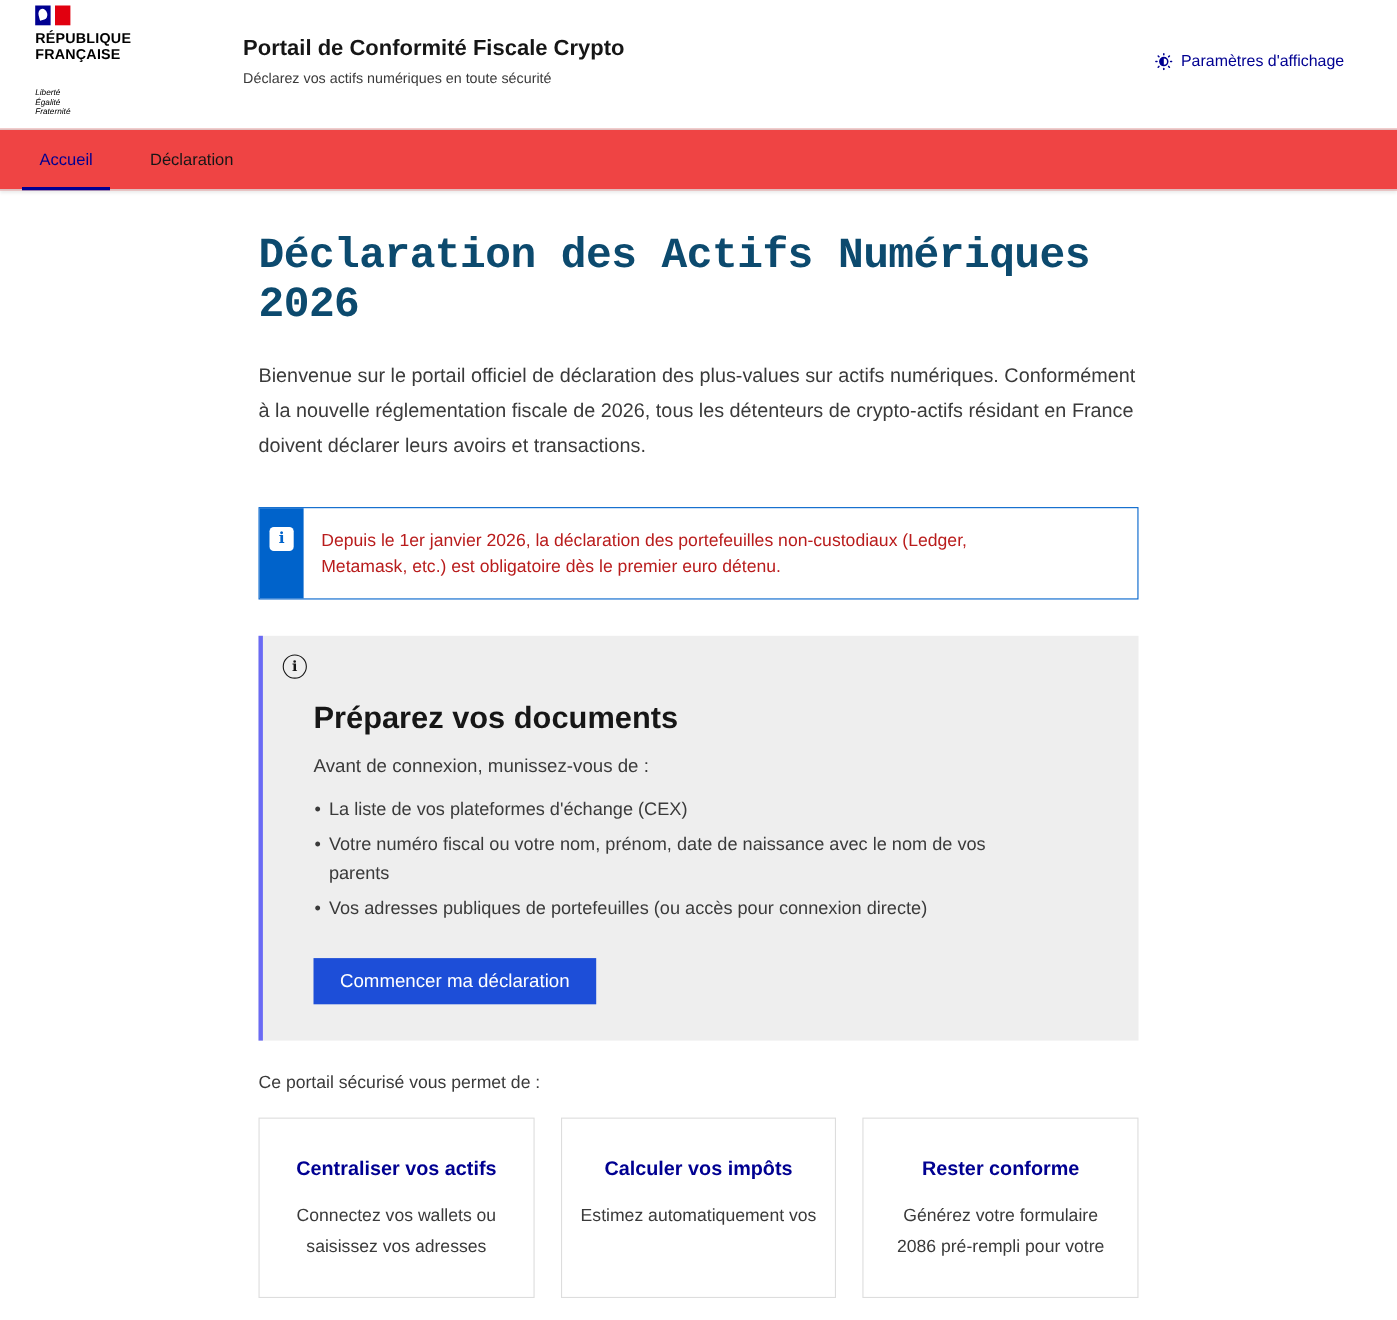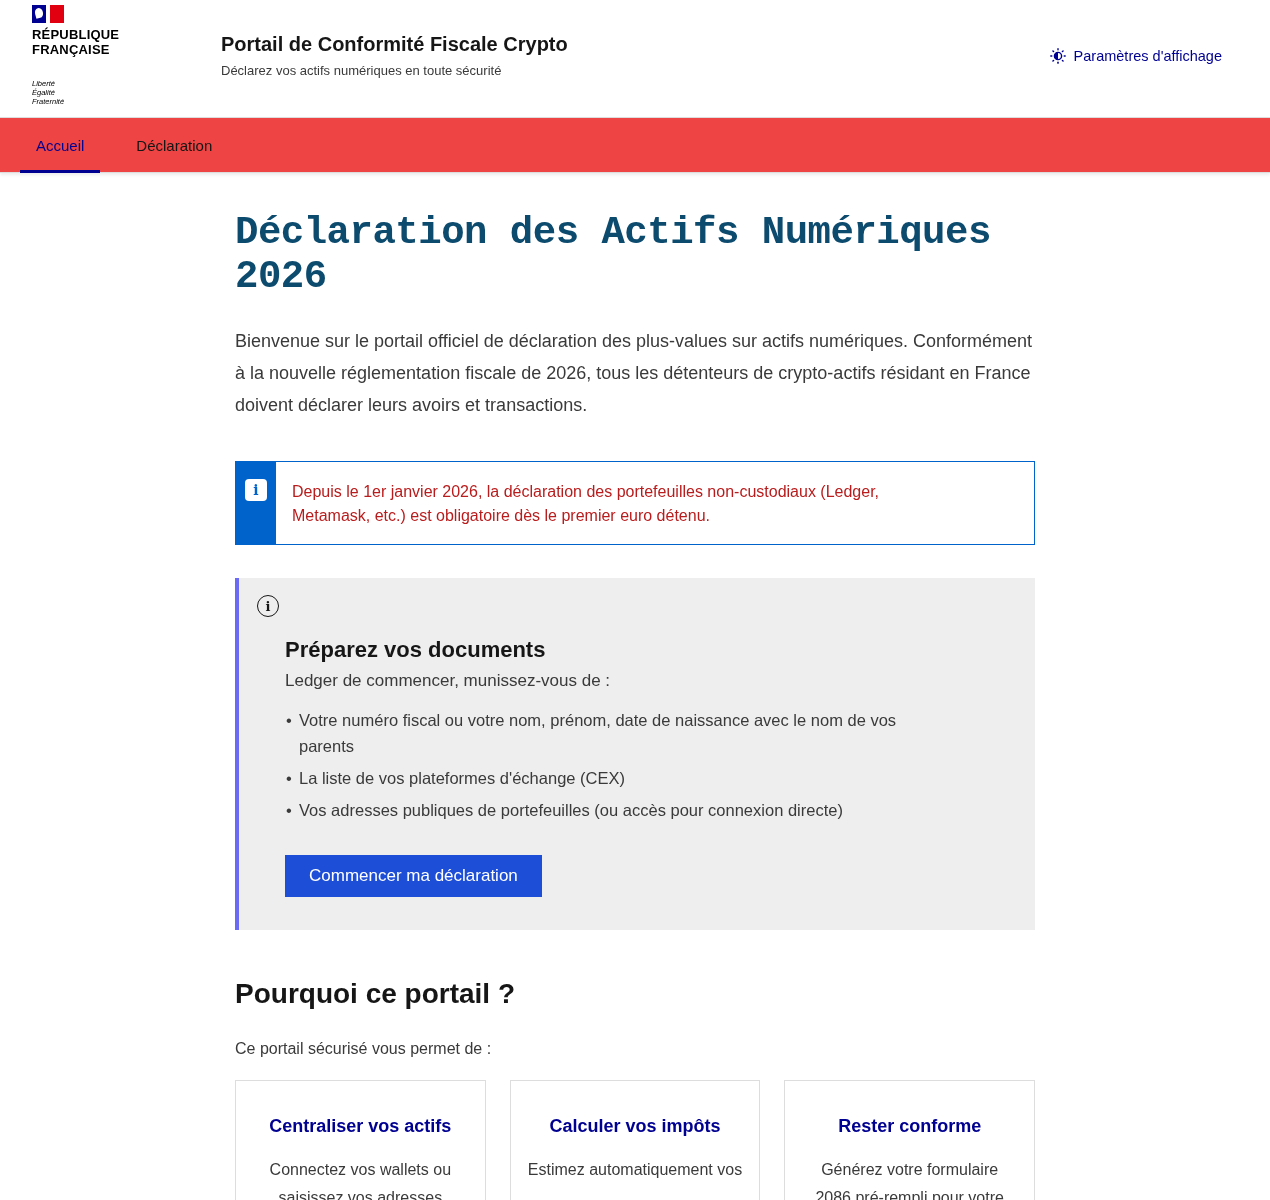--- a/index.html
+++ b/index.html
@@ -43,21 +43,21 @@
   .alert-body { padding:18px 16px 16px 16px; }
   .alert-title { font-size:18px; font-weight:bold; color:#161616; margin-bottom:9px; }
   .alert-text { font-size:16px; line-height:24px; color:#b91c1c; max-width:660px; }
 
   
   .callout { margin-top:33px; background:#eeeeee; border-left:4px solid #6a6af4; padding:17px 24px 33px 18px; }
   .callout-icon { width:22px; height:22px; border:1.6px solid #161616; border-radius:50%;
     display:flex; align-items:center; justify-content:center;
     font-family:"DejaVu Serif", serif; font-size:13px; font-weight:bold; color:#161616; margin-bottom:20px; }
   .callout-body { padding-left:28px; }
-  .callout-title { font-size:22px; font-weight:bold; color:#161616; margin-bottom:8px; }
+  .callout-title { font-size:28px; font-weight:bold; color:#161616; margin-bottom:18px; }
   .callout-lead { font-size:17px; color:#3a3a3a; margin-bottom:16px; }
   .callout-list { list-style:none; margin-left:14px; }
   .callout-list li { position:relative; font-size:16.5px; line-height:26px; color:#3a3a3a; margin-bottom:6px; max-width:650px; }
   .callout-list li::before { content:"•"; position:absolute; left:-13px; color:#3a3a3a; }
   .start-button { margin-top:26px; display:inline-block; border:none; background:#1d4ed8; color:#fff;
     font-family:"Liberation Sans", sans-serif; font-size:17px; font-weight:500; padding:11px 24px; cursor:pointer; }
 
   
   .why-title { margin-top:48px; font-size:28px; font-weight:bold; color:#161616; }
   .why-lead { margin-top:30px; font-size:16px; color:#3a3a3a; }
@@ -133,31 +133,30 @@
     </div>
     <div class="alert-body">
       <div class="alert-text">Depuis le 1er janvier 2026, la déclaration des portefeuilles non-custodiaux (Ledger, Metamask, etc.) est obligatoire dès le premier euro détenu.</div>
     </div>
   </section>
 
   <section class="callout">
     <div class="callout-icon">i</div>
     <div class="callout-body">
       <h3 class="callout-title">Préparez vos documents</h3>
-      <p class="callout-lead">Ledger de commencer, munissez-vous de :</p>
+      <p class="callout-lead">Avant de connexion, munissez-vous de :</p>
       <ul class="callout-list">
+        <li>La liste de vos plateformes d'échange (CEX)</li>
         <li>Votre numéro fiscal ou votre nom, prénom, date de naissance avec le nom de vos parents</li>
-        <li>La liste de vos plateformes d'échange (CEX)</li>
         <li>Vos adresses publiques de portefeuilles (ou accès pour connexion directe)</li>
       </ul>
       <button class="start-button">Commencer ma déclaration</button>
     </div>
   </section>
 
-  <h2 class="why-title">Pourquoi ce portail ?</h2>
   <p class="why-lead">Ce portail sécurisé vous permet de :</p>
 
   <div class="cards">
     <div class="card">
       <div class="card-title">Centraliser vos actifs</div>
       <div class="card-text">Connectez vos wallets ou saisissez vos adresses</div>
     </div>
     <div class="card">
       <div class="card-title">Calculer vos impôts</div>
       <div class="card-text">Estimez automatiquement vos</div>

